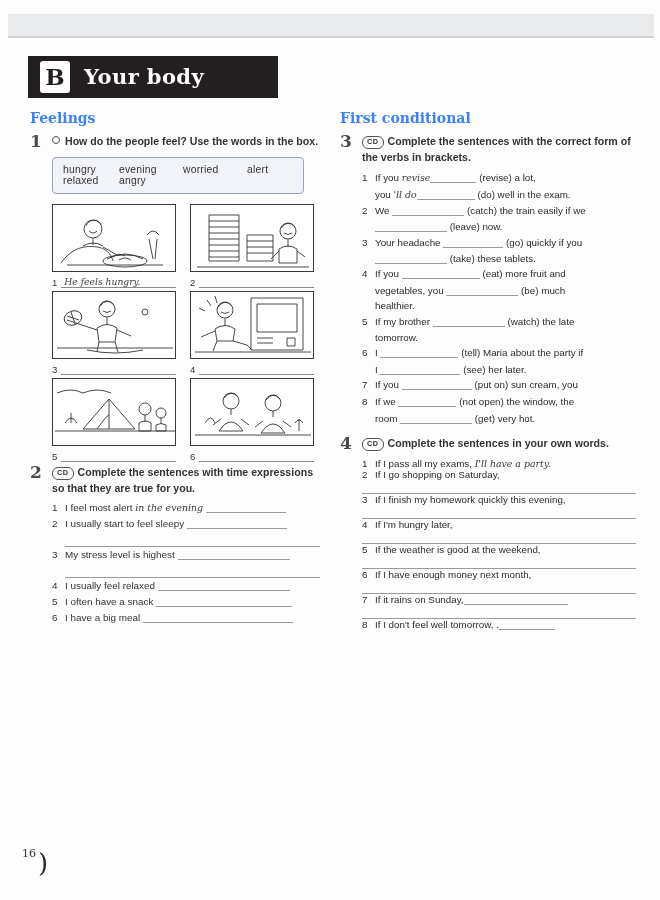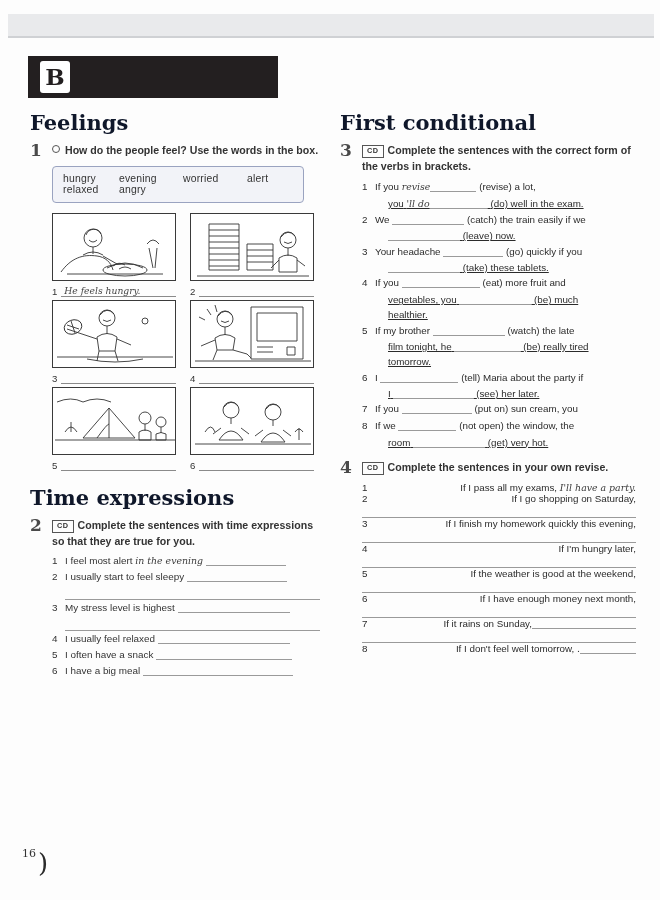--- a/index.html
+++ b/index.html
@@ -47,37 +47,37 @@
     position: absolute; left: 56px; top: 8px;
     color: #fff; font-family: "DejaVu Serif", serif;
     font-weight: bold; font-size: 21px; letter-spacing: .4px;
   }
   
   .col-left { position: absolute; left: 30px; top: 110px; width: 290px; }
   .col-right { position: absolute; left: 340px; top: 110px; width: 296px; }
 
   .sect-title {
     font-family: "DejaVu Serif", serif;
-    font-weight: bold; font-size: 21px; color: #0f172a;
+    font-weight: bold; font-size: 14px; color: #3b82f6;
     margin: 0 0 8px 0;
   }
   .ex { position: relative; margin-bottom: 6px; }
   .ex-num {
     position: absolute; left: 0; top: -3px;
     font-family: "DejaVu Serif", serif;
     font-weight: bold; font-size: 17px; color: #4a4a4a;
   }
   .ex-head {
     margin-left: 22px;
     font-size: 10.6px; font-weight: bold; color: #333;
     line-height: 1.35;
   }
   .badge-cd {
     display: inline-block;
-    border: 1.4px solid #555; border-radius: 0;
+    border: 1.4px solid #555; border-radius: 6px;
     font-size: 7.3px; font-weight: bold; letter-spacing: .5px;
     padding: 0px 4px 1px 4px; margin-right: 4px;
     position: relative; top: -1px;
     color: #333;
   }
   .badge-circle {
     display: inline-block; width: 8px; height: 8px;
     border: 1.3px solid #555; border-radius: 50%;
     margin-right: 5px; position: relative; top: -1px;
   }
@@ -134,26 +134,26 @@
   .u-line {
     border-bottom: .9px solid #9a9a9a; display:block;
     height: 13px; margin-top: 2px;
   }
   .u-line-wide { border-bottom: .9px solid #9a9a9a; display:block; height: 14px; }
   
   .cond { margin-left: 22px; margin-top: 5px; }
   .crow { display:flex; font-size: 9.8px; line-height: 1.55; margin-bottom: 1.5px; }
   .crow .cn { width: 13px; flex:none; }
   .crow .ct { flex: 1; }
-  .cont { margin-left: 26px; font-size: 9.8px; line-height: 1.55; text-decoration: underline; }
+  .cont { margin-left: 13px; font-size: 9.8px; line-height: 1.55; }
   
   .own { margin-left: 22px; margin-top: 6px; }
   .orow { display:flex; font-size: 9.8px; margin-bottom: 0px; }
   .orow .on { width: 13px; flex:none; }
-  .orow .ot { flex:1;text-align:right; }
+  .orow .ot { flex:1; }
   .dots { font-family:"DejaVu Serif", serif; font-style: italic; font-size: 9.3px; }
   .footer-num {
     position: absolute; left: 22px; bottom: 40px;
     font-family: "DejaVu Serif", serif; font-weight: normal;
     font-size: 11px; color: #333;
   }
   .footer-brace {
     position: absolute; left: 38px; bottom: 22px;
     font-family: "DejaVu Serif", serif; font-size: 26px; color: #2b2b2b;
   }
@@ -163,20 +163,21 @@
 <body>
 
 <div class="page">
 
   <div class="top-band"></div>
   <div class="top-rule"></div>
 
   <div class="header">
     <div class="hdr-bar"></div>
     <div class="hdr-letter">B</div>
+    <div class="hdr-title">Your body</div>
   </div>
 
   <div class="col-left">
 
     <div class="sect-title">Feelings</div>
 
     <div class="ex">
       <div class="ex-num">1</div>
       <div class="ex-head">
         <span class="badge-circle"></span><span>How do the people feel? Use the words in the box.</span>
@@ -344,21 +345,20 @@
             </svg>
           </div>
           <div class="pic-label">
             <span class="n">6</span>
             <span class="ans"></span>
           </div>
         </div>
       </div>
     </div>
 
-    <div class="sect-title" style="margin-top:14px;">Time expressions</div>
 
     <div class="ex">
       <div class="ex-num">2</div>
       <div class="ex-head">
         <span class="badge-cd">CD</span><span>Complete the sentences with time expressions so that they are true for you.</span>
       </div>
     </div>
 
     <div class="qlist">
       <div class="q">
@@ -467,24 +467,20 @@
         <div class="cont"><span>healthier.</span></div>
       </div>
 
       <div>
         <div class="crow">
           <span class="cn">5</span>
           <span class="ct"><span>If my brother</span>
             <span class="blank" style="width:72px"></span>
             <span>(watch) the late</span></span>
         </div>
-        <div class="cont"><span>film tonight, he</span>
-          <span class="blank" style="width:66px"></span>
-          <span>(be) really tired</span>
-        </div>
         <div class="cont"><span>tomorrow.</span></div>
       </div>
 
       <div>
         <div class="crow">
           <span class="cn">6</span>
           <span class="ct"><span>I</span>
             <span class="blank" style="width:78px"></span>
             <span>(tell) Maria about the party if</span></span>
         </div>
@@ -513,21 +509,21 @@
         <div class="cont"><span>room</span>
           <span class="blank" style="width:72px"></span>
           <span>(get) very hot.</span>
         </div>
       </div>
     </div>
 
     <div class="ex" style="margin-top:10px;">
       <div class="ex-num">4</div>
       <div class="ex-head">
-        <span class="badge-cd">CD</span><span>Complete the sentences in your own revise.</span>
+        <span class="badge-cd">CD</span><span>Complete the sentences in your own words.</span>
       </div>
     </div>
 
     <div class="own">
       <div>
         <div class="orow">
             <span class="on">1</span>
           <span class="ot"><span>If I pass all my exams,</span>
             <span class="hand">I'll have a party.</span></span>
         </div>

